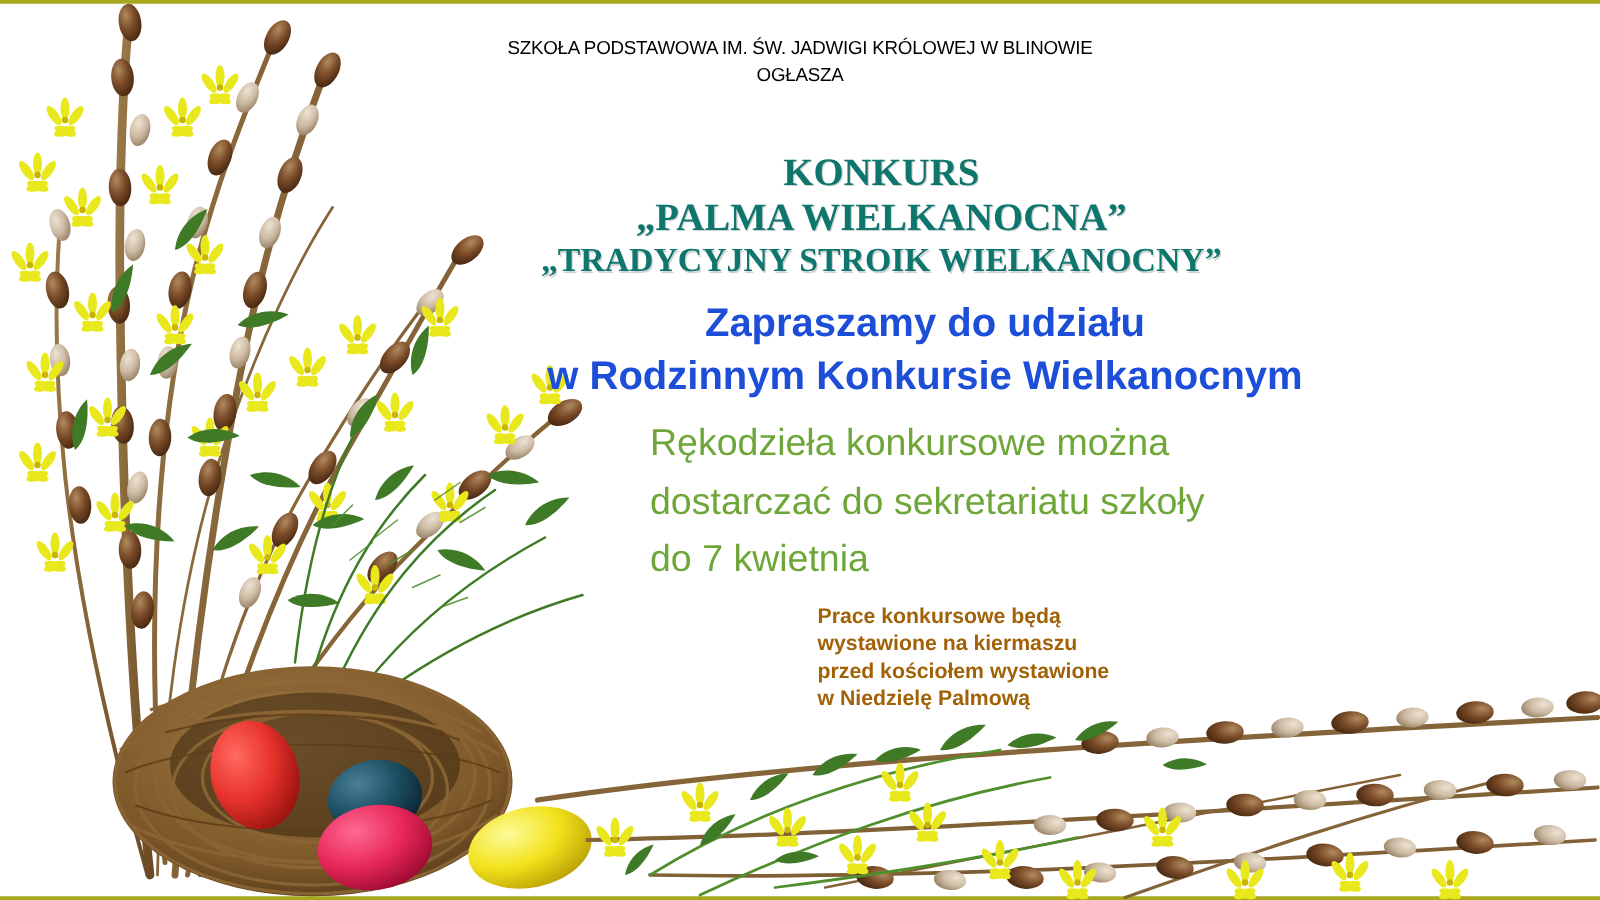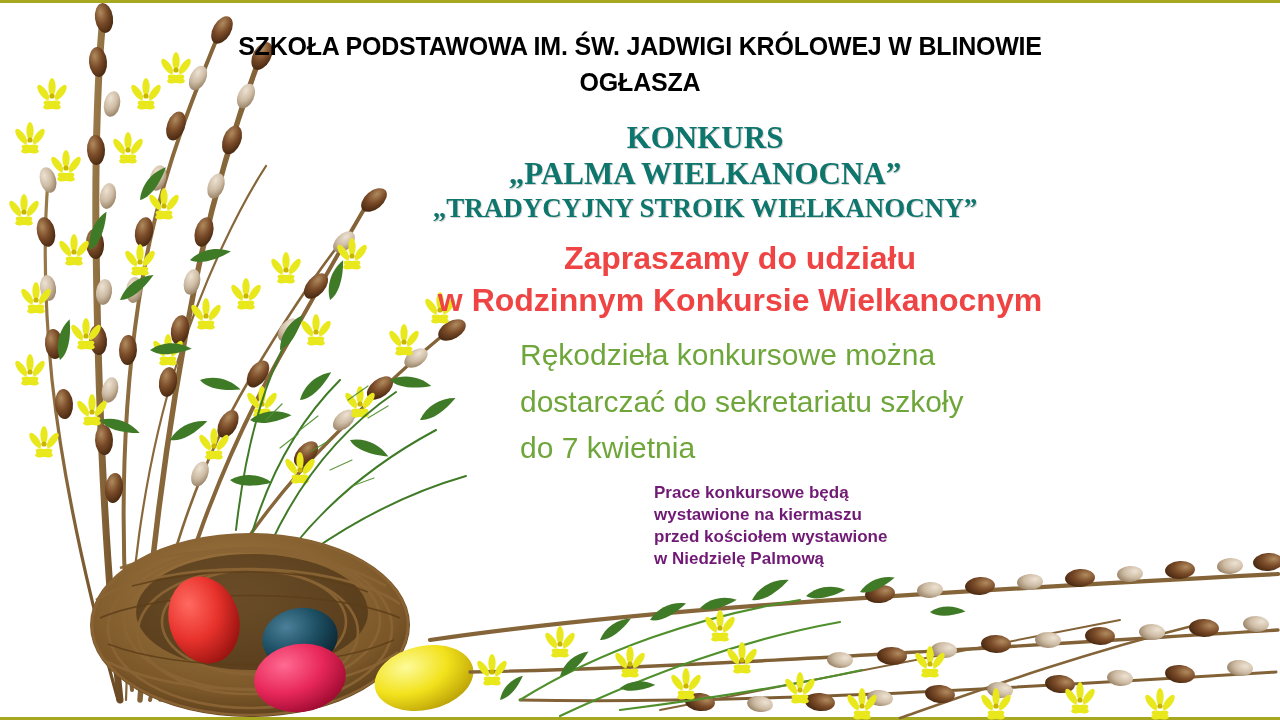--- a/index.html
+++ b/index.html
@@ -47,22 +47,22 @@
     pointer-events: none;
   }
 
   .school-line {
     position: absolute;
     left: 230px;
     top: 28px;
     width: 820px;
     text-align: center;
     font-family: "Liberation Sans", sans-serif;
-    font-weight: bold;
-    font-size: 25px;
+    font-weight: normal;
+    font-size: 15px;
     letter-spacing: -0.2px;
     color: #000000;
     line-height: 1.45;
   }
 
   .contest-title {
     position: absolute;
     left: 200px;
     top: 120px;
     width: 1010px;
@@ -80,21 +80,21 @@
 
   .invite {
     position: absolute;
     left: 290px;
     top: 238px;
     width: 900px;
     text-align: center;
     font-family: "Liberation Sans", sans-serif;
     font-weight: bold;
     font-size: 32px;
-    color: #ef4444;
+    color: #1d4ed8;
     line-height: 1.30;
   }
 
   .deliver {
     position: absolute;
     left: 520px;
     top: 332px;
     width: 620px;
     text-align: left;
     font-family: Liberation Sans, sans-serif;
@@ -106,21 +106,21 @@
 
   .note {
     position: absolute;
     left: 654px;
     top: 482px;
     width: 420px;
     text-align: left;
     font-family: "Liberation Sans", sans-serif;
     font-weight: bold;
     font-size: 17px;
-    color: #701a75;
+    color: #a16207;
     line-height: 1.30;
   }
 
   
   .art {
     position: absolute;
     left: 0; top: 0;
     width: 1280px; height: 720px;
     z-index: 5;
   }

